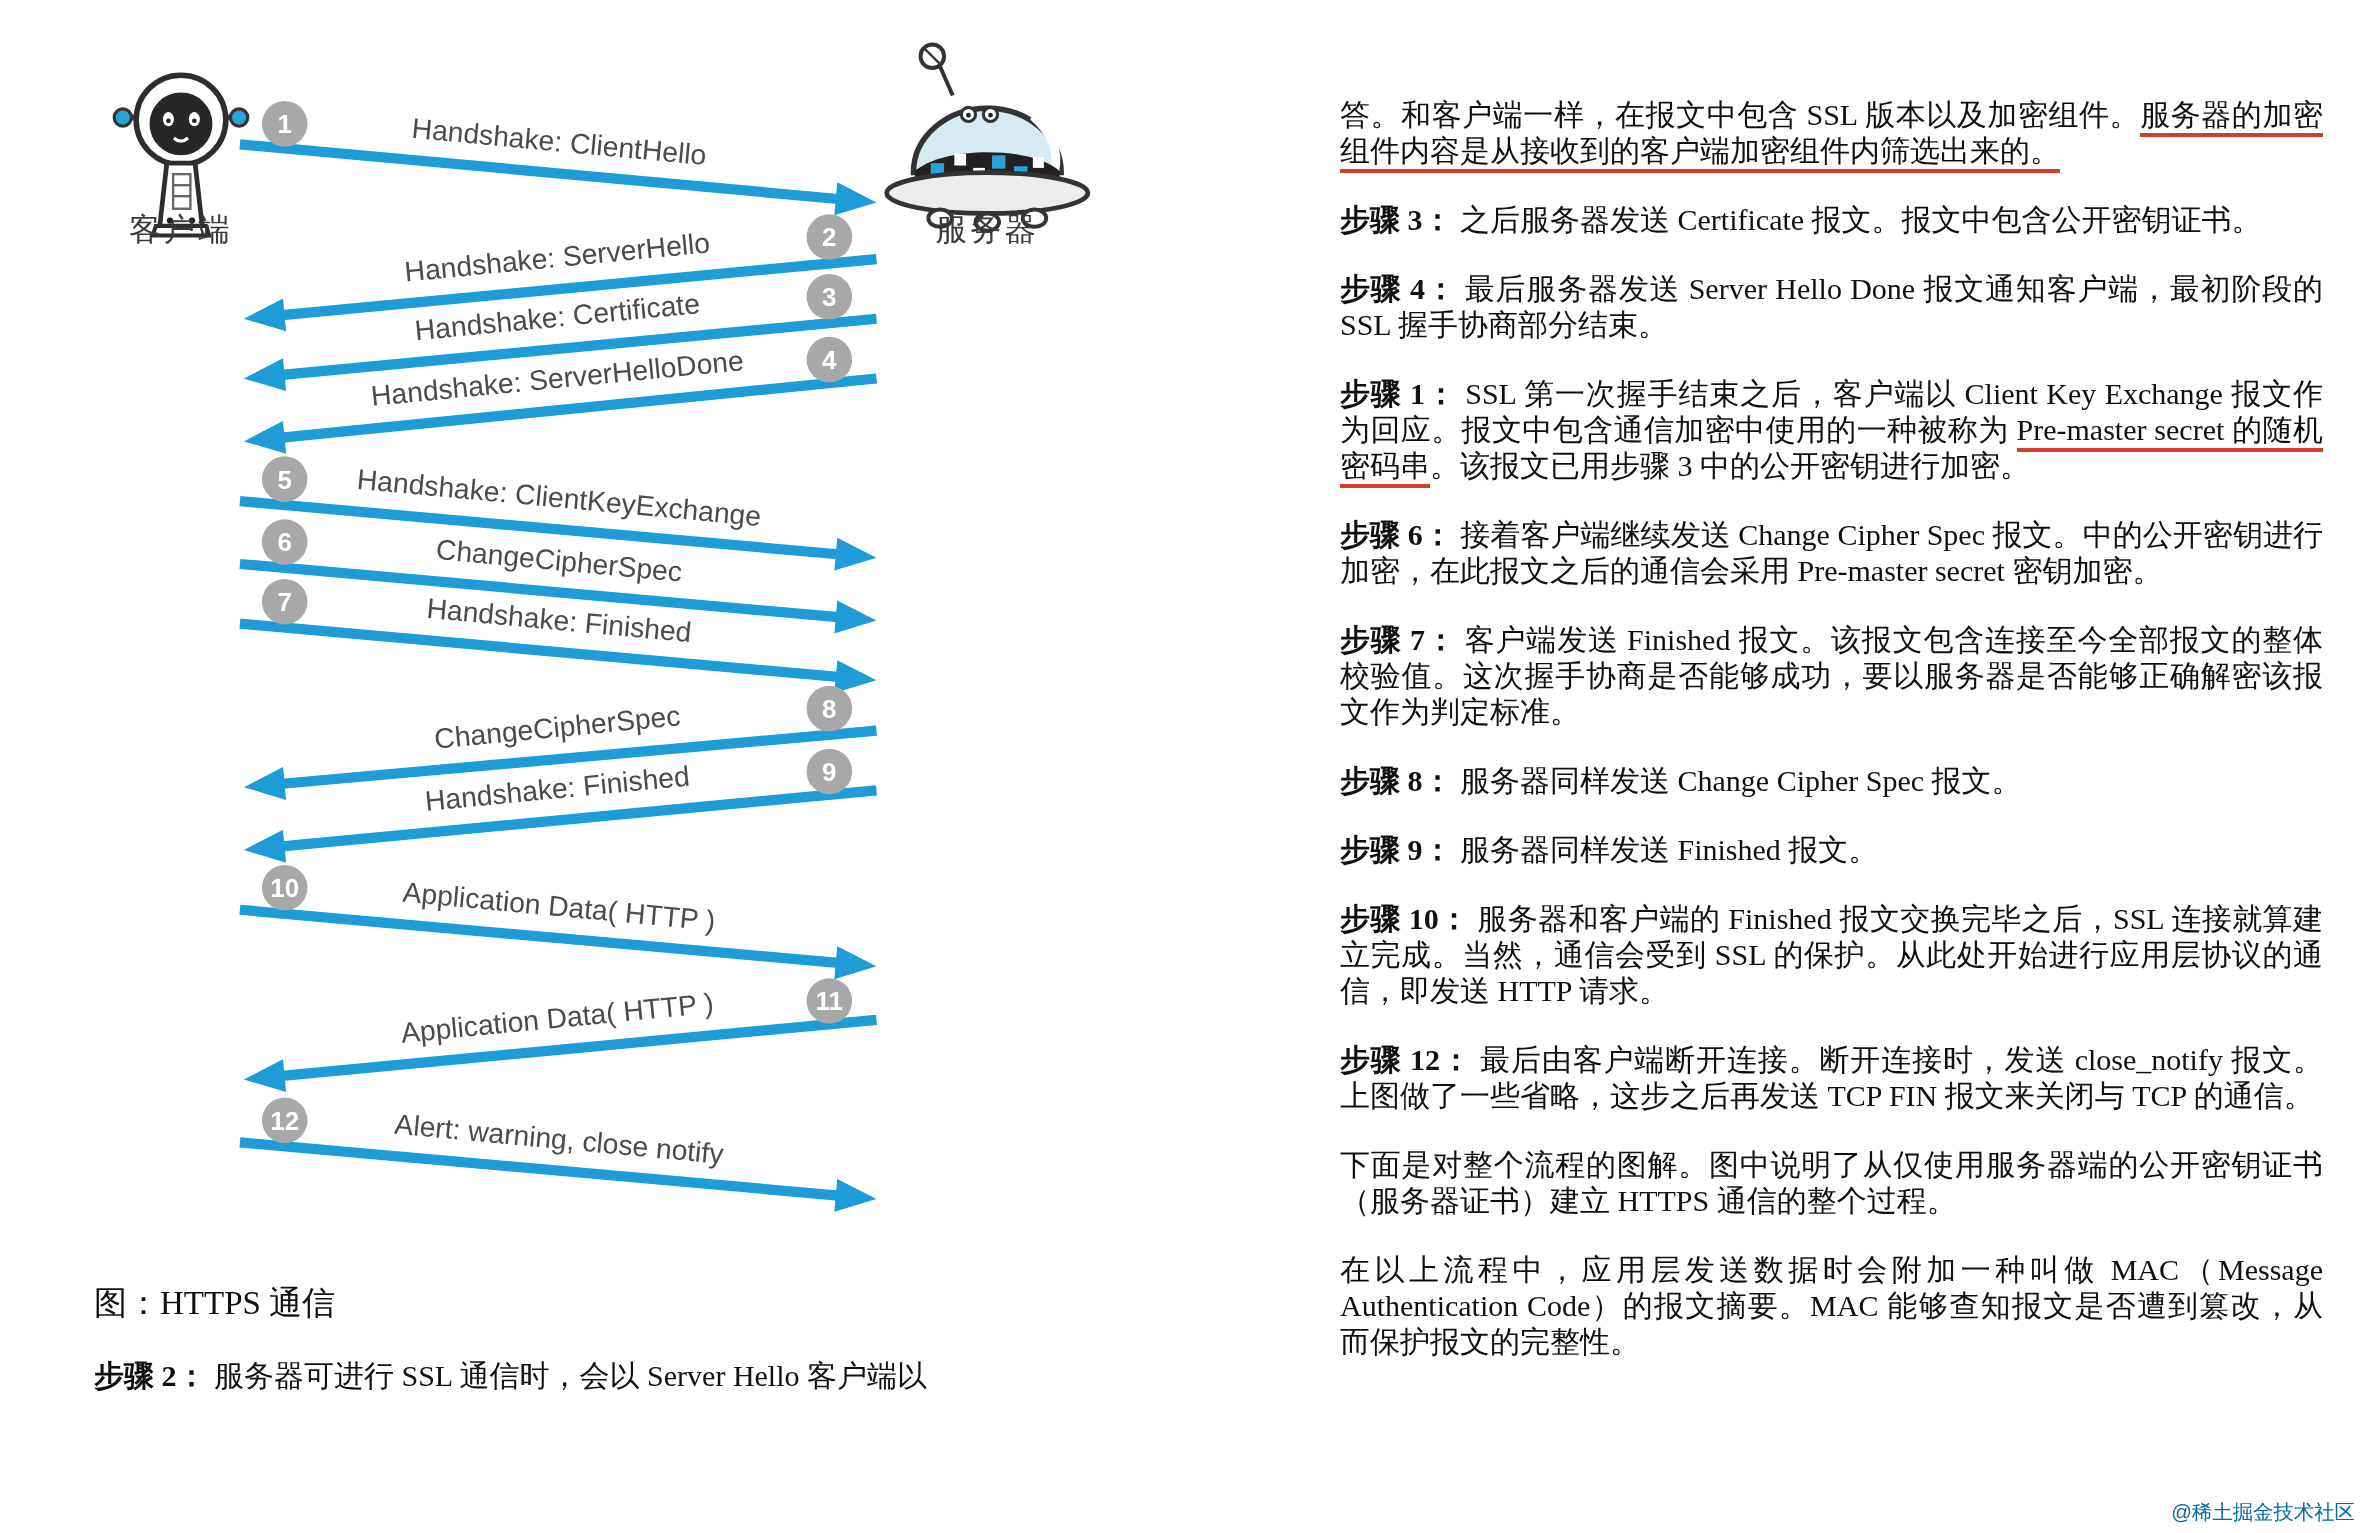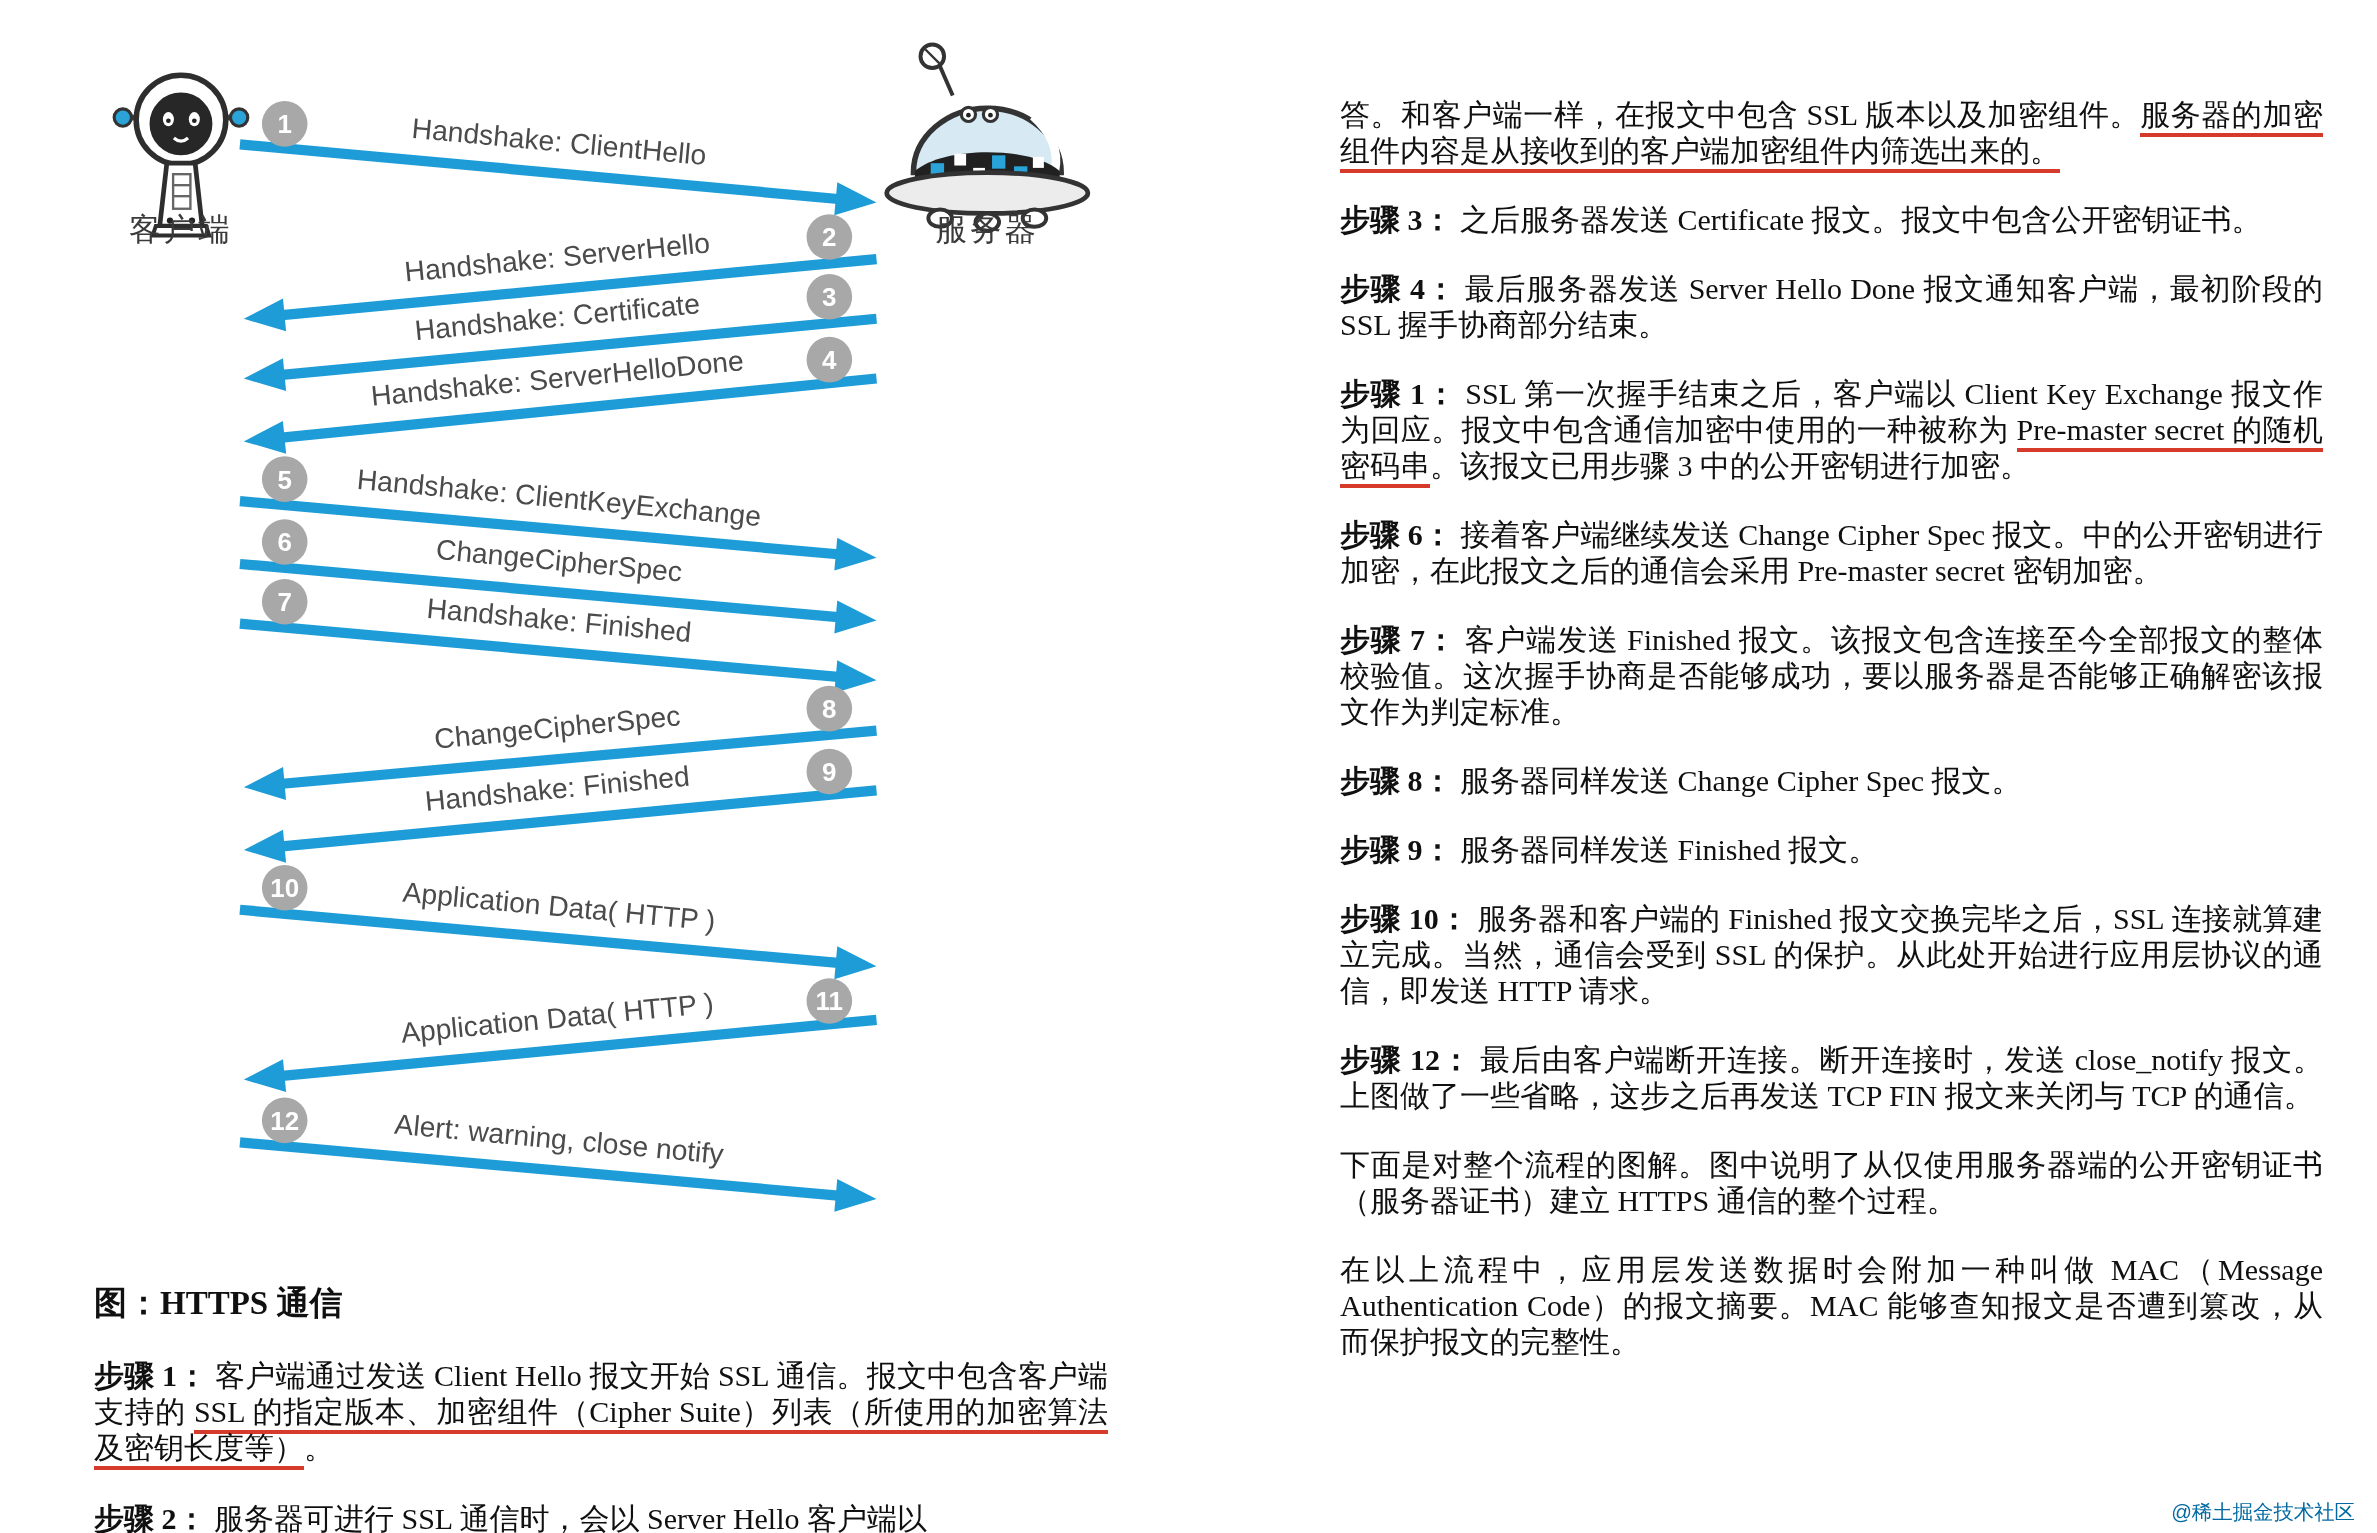--- a/index.html
+++ b/index.html
@@ -15,21 +15,21 @@
   .actor-label{font-size:40px;fill:#3a3a3a;letter-spacing:4px;}
   
   .col{position:absolute;font-size:30px;line-height:36px;text-align:justify;margin-top:36px;}
   #left-col{left:94px;top:1248px;width:1014px;}
   #right-col{left:1340px;top:61px;width:983px;}
   .col p{margin:0 0 33px 0;}
   #left-col p{margin:0 0 35px 0;}
   .b{font-weight:bold;}
   .ru{border-bottom:4.7px solid #d53a2a;padding-bottom:2.4px;
       -webkit-box-decoration-break:clone;box-decoration-break:clone;}
-  #figure-caption{font-size:33px;font-weight:bold;margin:0 0 31px 1.6px;line-height:39px;text-align:left;}
+  #figure-caption{font-size:33px;font-weight:normal;margin:0 0 31px 1.6px;line-height:39px;text-align:left;}
   
   #watermark{position:absolute;right:22px;bottom:7.9px;font-size:20.4px;color:#0369a1;
              font-family:"Liberation Sans", sans-serif;}
 </style>
 </head>
 <body>
 
 <svg id="figure-svg" width="1101" height="1226" viewBox="0 0 1400 1560">
 
   <g>
@@ -162,21 +162,20 @@
         <circle cx="302" cy="1376" r="29" fill="#a8a8a8"></circle>
         <text x="302" y="1388" text-anchor="middle" class="seq-num">12</text>
         <text x="650" y="1412" text-anchor="middle" class="arrow-label" transform="rotate(5.3 650 1412)">Alert: warning, close notify</text>
       </g>
     </g>
 </svg>
 
 <div id="left-col" class="col">
   <p id="figure-caption">图：HTTPS 通信</p>
   <div>
-      <p><span class="b">步骤 1：</span><span> 客户端通过发送 Client Hello 报文开始 SSL 通信。报文中包含客户端支持的 </span><span class="ru">SSL 的指定版本、加密组件（Cipher Suite）列表（所使用的加密算法及密钥长度等）</span><span>。</span></p>
       <p><span class="b">步骤 2：</span><span> 服务器可进行 SSL 通信时，会以 Server Hello 客户端以</span></p>
     </div>
 </div>
 
 <div id="right-col" class="col">
     <p><span>答。和客户端一样，在报文中包含 SSL 版本以及加密组件。</span><span class="ru">服务器的加密组件内容是从接收到的客户端加密组件内筛选出来的。</span></p>
     <p><span class="b">步骤 3：</span><span> 之后服务器发送 Certificate 报文。报文中包含公开密钥证书。</span></p>
     <p><span class="b">步骤 4：</span><span> 最后服务器发送 Server Hello Done 报文通知客户端，最初阶段的 SSL 握手协商部分结束。</span></p>
     <p><span class="b">步骤 1：</span><span> SSL 第一次握手结束之后，客户端以 Client Key Exchange 报文作为回应。报文中包含通信加密中使用的一种被称为 </span><span class="ru">Pre-master secret 的随机密码串</span><span>。该报文已用步骤 3 中的公开密钥进行加密。</span></p>
     <p><span class="b">步骤 6：</span><span> 接着客户端继续发送 Change Cipher Spec 报文。中的公开密钥进行加密，在此报文之后的通信会采用 Pre-master secret 密钥加密。</span></p>

